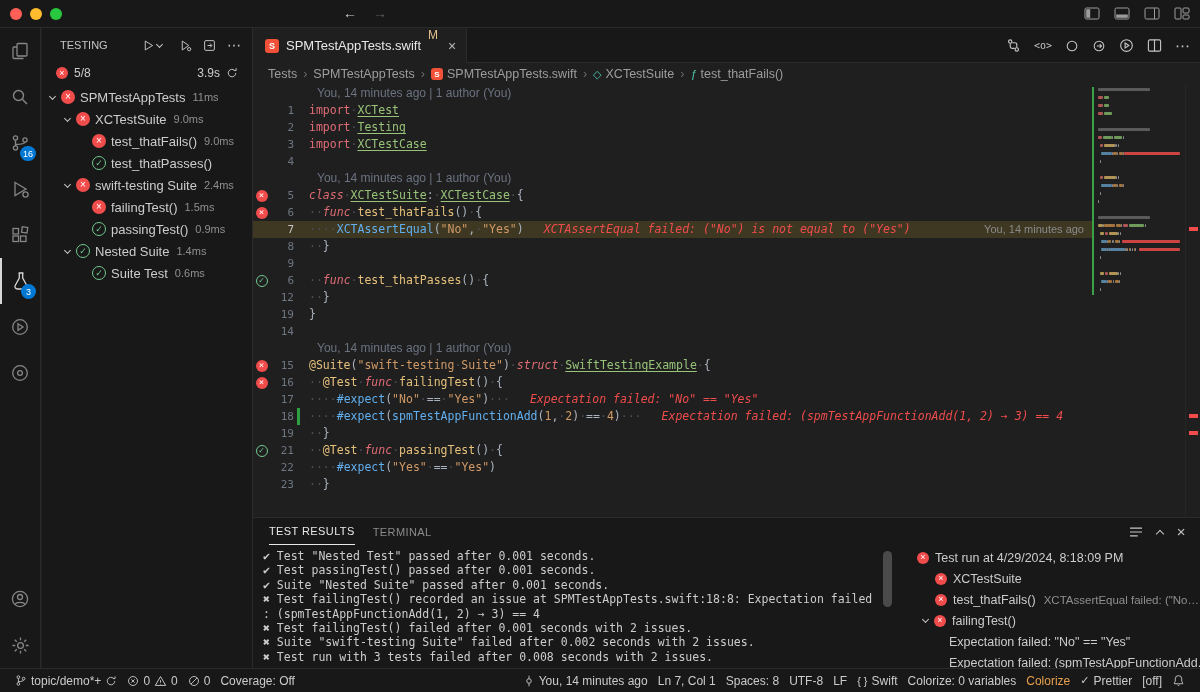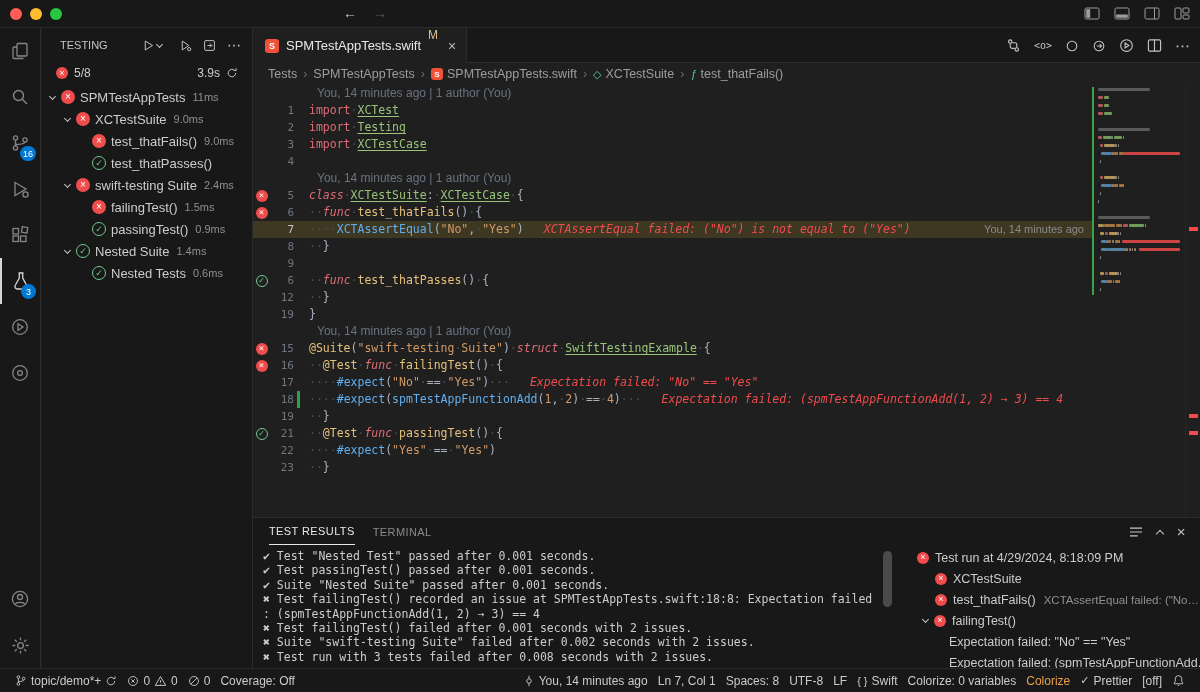--- a/index.html
+++ b/index.html
@@ -295,21 +295,21 @@
         </div>
         <div class="tree-row" style="padding-left: 23px;">
           <span class="chev"></span>
           <span class="ti pass">✓</span>
           <span class="lbl">Nested Suite</span>
           <span class="time">1.4ms</span>
         </div>
         <div class="tree-row" style="padding-left: 38px;">
           <span class="chev-sp"></span>
           <span class="ti pass">✓</span>
-          <span class="lbl">Nested Tests</span>
+          <span class="lbl">Suite Test</span>
           <span class="time">0.6ms</span>
         </div>
       </div>
   </div>
 
   <div class="editor">
     <div class="tabbar">
       <div class="tab">
         <span class="swifticon">S</span>
         <span>SPMTestAppTests.swift</span>
@@ -375,20 +375,21 @@
         <div class="crow"><span class="gut"></span><span class="lnum">4</span><span class="mod"></span><span class="toks"></span></div>
         <div class="crow blame">You, 14 minutes ago | 1 author (You)</div>
         <div class="crow"><span class="gut"><span class="ti sm fail">×</span></span><span class="lnum">5</span><span class="mod"></span><span class="toks"><span class="tk-kwi">class</span><span class="tk-ws">·</span><span class="tk-type">XCTestSuite</span><span class="tk-pl">:</span><span class="tk-ws">·</span><span class="tk-type">XCTestCase</span><span class="tk-ws">·</span><span class="tk-pl">{</span></span></div>
         <div class="crow"><span class="gut"><span class="ti sm fail">×</span></span><span class="lnum">6</span><span class="mod"></span><span class="toks"><span class="tk-ws">··</span><span class="tk-kwi">func</span><span class="tk-ws">·</span><span class="tk-fn">test_thatFails</span><span class="tk-pl">()</span><span class="tk-ws">·</span><span class="tk-pl">{</span></span></div>
         <div class="crow hl"><span class="gut"></span><span class="lnum cur">7</span><span class="mod"></span><span class="toks"><span class="tk-ws">····</span><span class="tk-call">XCTAssertEqual</span><span class="tk-pl">(</span><span class="tk-str">"No"</span><span class="tk-pl">,</span><span class="tk-ws">·</span><span class="tk-str">"Yes"</span><span class="tk-pl">)</span></span><span class="inline-error">XCTAssertEqual failed: ("No") is not equal to ("Yes")</span><span class="flexsp"></span><span class="blame-right">You, 14 minutes ago</span></div>
         <div class="crow"><span class="gut"></span><span class="lnum">8</span><span class="mod"></span><span class="toks"><span class="tk-ws">··</span><span class="tk-pl">}</span></span></div>
         <div class="crow"><span class="gut"></span><span class="lnum">9</span><span class="mod"></span><span class="toks"></span></div>
         <div class="crow"><span class="gut"><span class="ti sm pass">✓</span></span><span class="lnum">6</span><span class="mod"></span><span class="toks"><span class="tk-ws">··</span><span class="tk-kwi">func</span><span class="tk-ws">·</span><span class="tk-fn">test_thatPasses</span><span class="tk-pl">()</span><span class="tk-ws">·</span><span class="tk-pl">{</span></span></div>
         <div class="crow"><span class="gut"></span><span class="lnum">12</span><span class="mod"></span><span class="toks"><span class="tk-ws">··</span><span class="tk-pl">}</span></span></div>
         <div class="crow"><span class="gut"></span><span class="lnum">19</span><span class="mod"></span><span class="toks"><span class="tk-pl">}</span></span></div>
+        <div class="crow"><span class="gut"></span><span class="lnum">14</span><span class="mod"></span><span class="toks"></span></div>
         <div class="crow blame">You, 14 minutes ago | 1 author (You)</div>
         <div class="crow"><span class="gut"><span class="ti sm fail">×</span></span><span class="lnum">15</span><span class="mod"></span><span class="toks"><span class="tk-attr">@Suite</span><span class="tk-pl">(</span><span class="tk-str">"swift-testing</span><span class="tk-ws">·</span><span class="tk-str">Suite"</span><span class="tk-pl">)</span><span class="tk-ws">·</span><span class="tk-kwi">struct</span><span class="tk-ws">·</span><span class="tk-type">SwiftTestingExample</span><span class="tk-ws">·</span><span class="tk-pl">{</span></span></div>
         <div class="crow"><span class="gut"><span class="ti sm fail">×</span></span><span class="lnum">16</span><span class="mod"></span><span class="toks"><span class="tk-ws">··</span><span class="tk-attr">@Test</span><span class="tk-ws">·</span><span class="tk-kwi">func</span><span class="tk-ws">·</span><span class="tk-fn">failingTest</span><span class="tk-pl">()</span><span class="tk-ws">·</span><span class="tk-pl">{</span></span></div>
         <div class="crow"><span class="gut"></span><span class="lnum">17</span><span class="mod"></span><span class="toks"><span class="tk-ws">····</span><span class="tk-call">#expect</span><span class="tk-pl">(</span><span class="tk-str">"No"</span><span class="tk-ws">·</span><span class="tk-pl">==</span><span class="tk-ws">·</span><span class="tk-str">"Yes"</span><span class="tk-pl">)</span><span class="tk-ws">···</span></span><span class="inline-error">Expectation failed: "No" == "Yes"</span></div>
         <div class="crow"><span class="gut"></span><span class="lnum">18</span><span class="mod on"></span><span class="toks"><span class="tk-ws">····</span><span class="tk-call">#expect</span><span class="tk-pl">(</span><span class="tk-call">spmTestAppFunctionAdd</span><span class="tk-pl">(</span><span class="tk-num">1</span><span class="tk-pl">,</span><span class="tk-ws">·</span><span class="tk-num">2</span><span class="tk-pl">)</span><span class="tk-ws">·</span><span class="tk-pl">==</span><span class="tk-ws">·</span><span class="tk-num">4</span><span class="tk-pl">)</span><span class="tk-ws">···</span></span><span class="inline-error">Expectation failed: (spmTestAppFunctionAdd(1, 2) → 3) == 4</span></div>
         <div class="crow"><span class="gut"></span><span class="lnum">19</span><span class="mod"></span><span class="toks"><span class="tk-ws">··</span><span class="tk-pl">}</span></span></div>
         <div class="crow"><span class="gut"><span class="ti sm pass">✓</span></span><span class="lnum">21</span><span class="mod"></span><span class="toks"><span class="tk-ws">··</span><span class="tk-attr">@Test</span><span class="tk-ws">·</span><span class="tk-kwi">func</span><span class="tk-ws">·</span><span class="tk-fn">passingTest</span><span class="tk-pl">()</span><span class="tk-ws">·</span><span class="tk-pl">{</span></span></div>
         <div class="crow"><span class="gut"></span><span class="lnum">22</span><span class="mod"></span><span class="toks"><span class="tk-ws">····</span><span class="tk-call">#expect</span><span class="tk-pl">(</span><span class="tk-str">"Yes"</span><span class="tk-ws">·</span><span class="tk-pl">==</span><span class="tk-ws">·</span><span class="tk-str">"Yes"</span><span class="tk-pl">)</span></span></div>
         <div class="crow"><span class="gut"></span><span class="lnum">23</span><span class="mod"></span><span class="toks"><span class="tk-ws">··</span><span class="tk-pl">}</span></span></div>
       </div>

